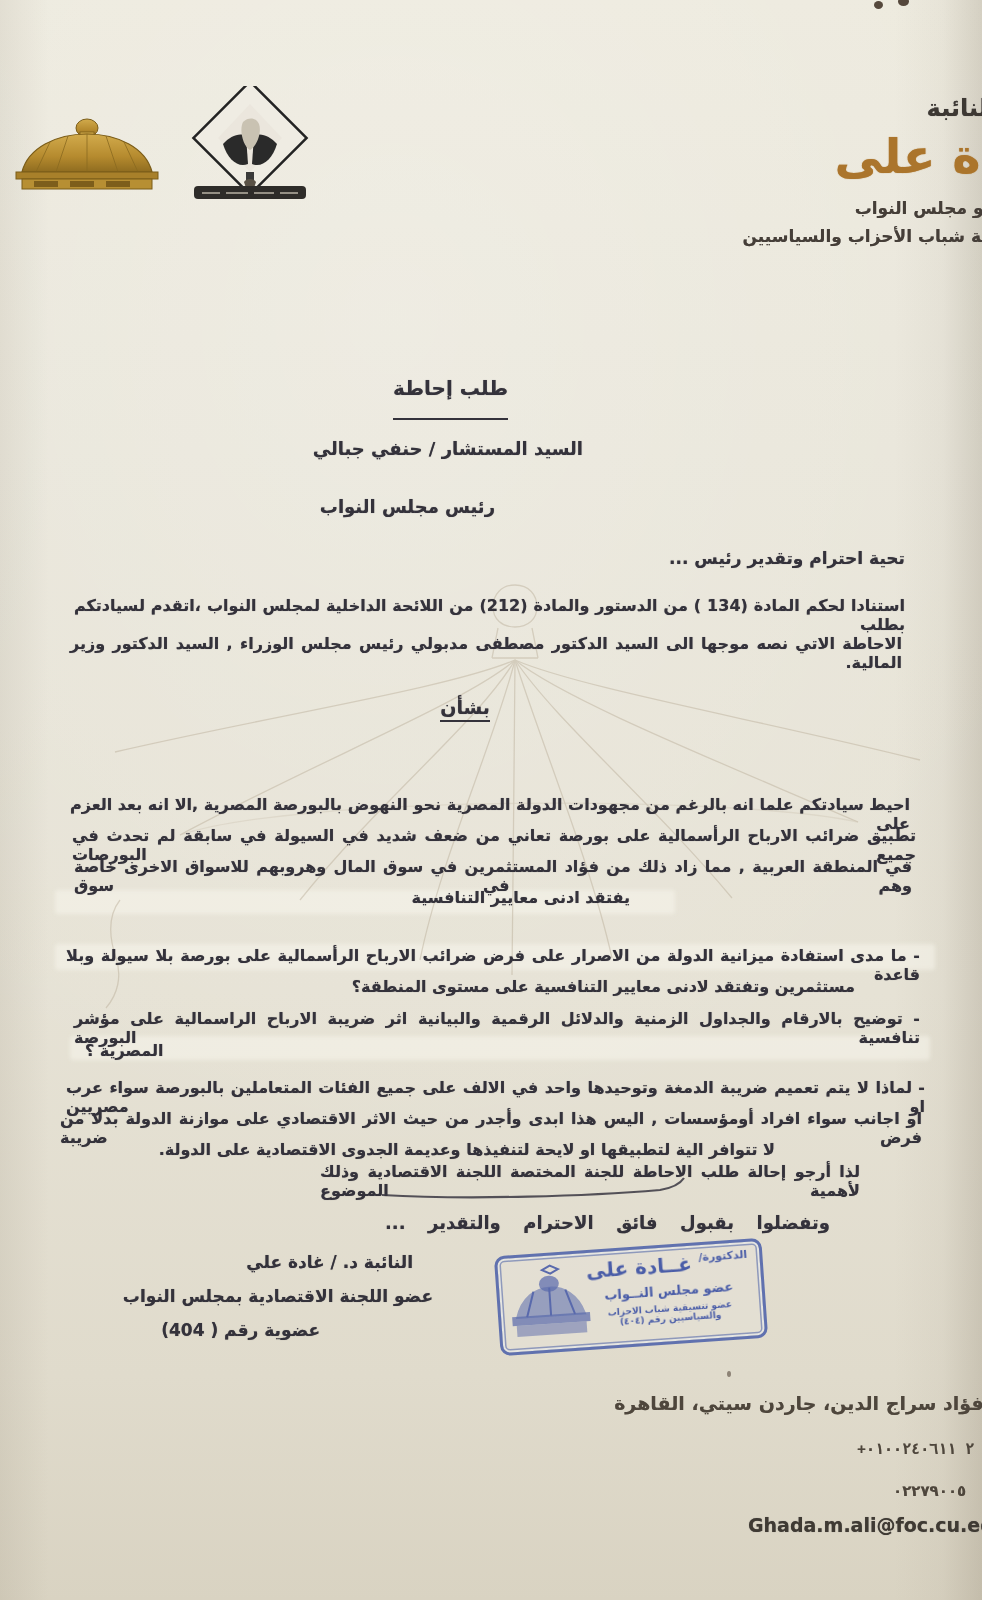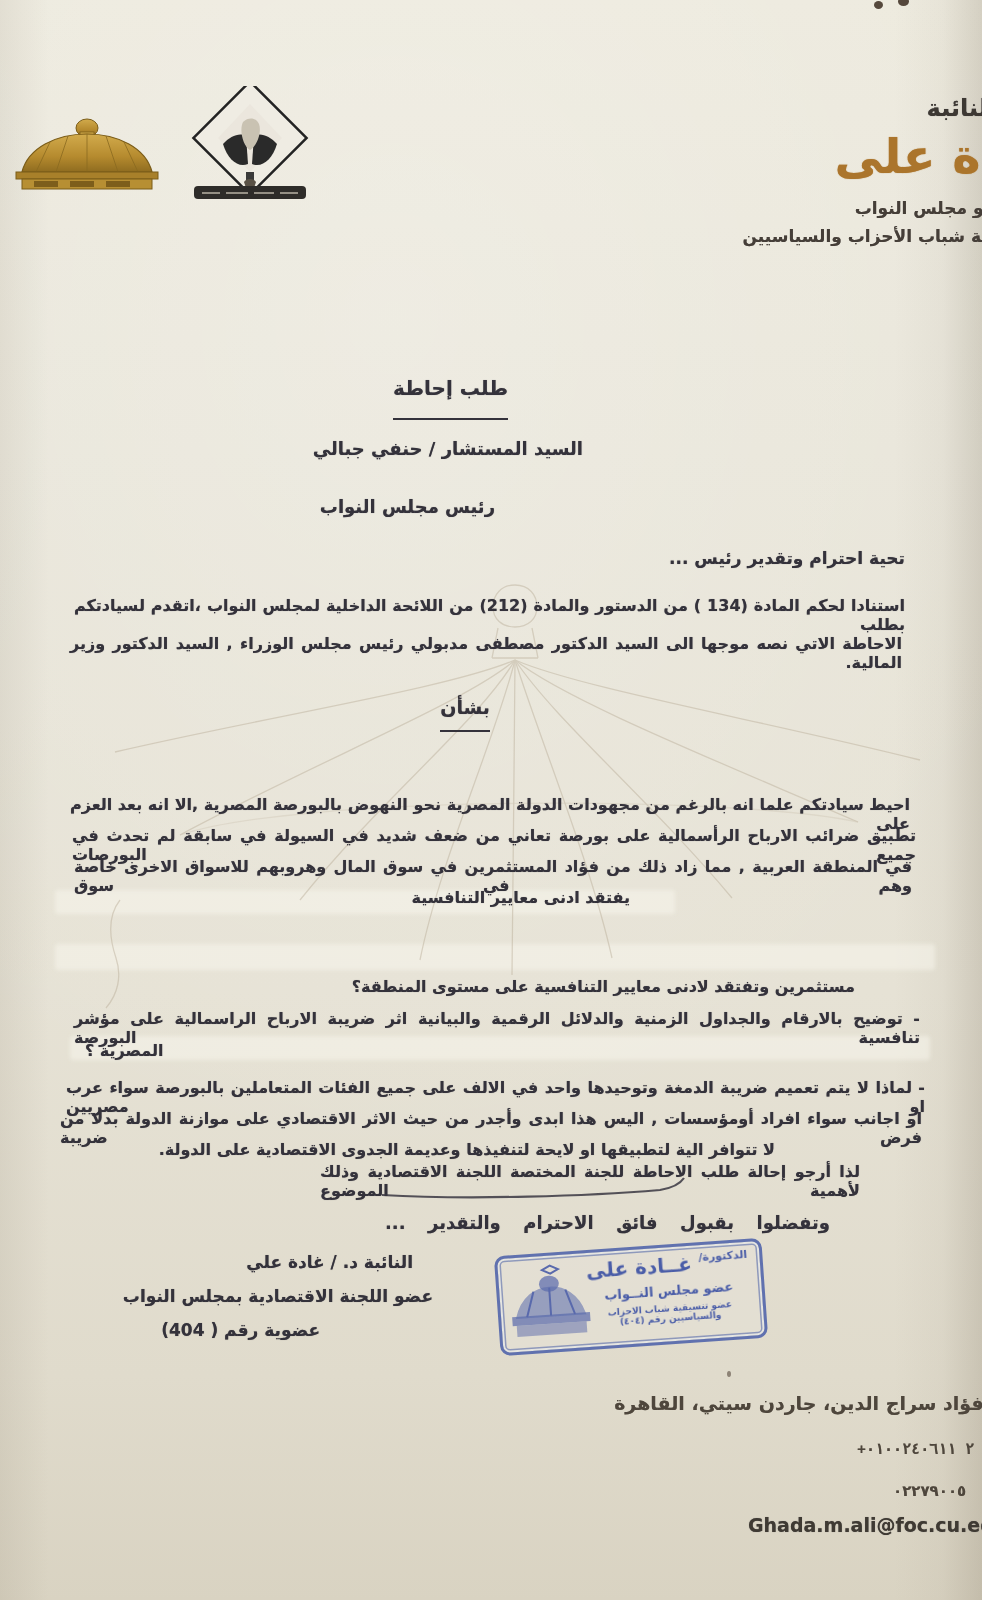--- a/index.html
+++ b/index.html
@@ -114,29 +114,30 @@
   <div class="ln" style="top:376px;right:474px;font-size:20px;border-bottom:2.5px solid #34323b;padding-bottom:18px;">طلب إحاطة</div>
 
   <div class="ln" style="top:438px;right:399px;font-size:18px;">السيد المستشار / حنفي جبالي</div>
   <div class="ln" style="top:496px;right:487px;font-size:18px;">رئيس مجلس النواب</div>
 
   <div class="ln" style="top:548px;right:77px;font-size:17px;">تحية احترام وتقدير رئيس ...</div>
 
   <div class="ln just" style="top:596px;right:77px;left:74px;">استنادا لحكم المادة (134 ) من الدستور والمادة (212) من اللائحة الداخلية لمجلس النواب ،اتقدم لسيادتكم بطلب</div>
   <div class="ln just" style="top:634px;right:80px;left:70px;">الاحاطة الاتي نصه موجها الى السيد الدكتور مصطفى مدبولي رئيس مجلس الوزراء , السيد الدكتور وزير المالية.</div>
 
-  <div class="ln" style="top:696px;right:492px;font-size:19px;border-bottom:2px solid #34323b;padding-bottom:12px;">بشأن</div>
+  <div class="ln" style="top:696px;right:492px;font-size:19px;border-bottom:2px solid #34323b;padding-bottom:2px;">بشأن</div>
 
 
   <div class="ln just" style="top:795px;right:72px;left:70px;">احيط سيادتكم علما انه بالرغم من مجهودات الدولة المصرية نحو النهوض بالبورصة المصرية ,الا انه بعد العزم على</div>
   <div class="ln just" style="top:826px;right:66px;left:72px;">تطبيق ضرائب الارباح الرأسمالية على بورصة تعاني من ضعف شديد في السيولة في سابقة لم تحدث في جميع البورصات</div>
   <div class="ln just" style="top:857px;right:70px;left:74px;">في المنطقة العربية , مما زاد ذلك من فؤاد المستثمرين في سوق المال وهروبهم للاسواق الاخرى خاصة وهم في سوق</div>
   <div class="ln" style="top:888px;right:352px;">يفتقد ادنى معايير التنافسية</div>
 
 
+  <div class="ln just" style="top:946px;right:62px;left:66px;">- ما مدى استفادة ميزانية الدولة من الاصرار على فرض ضرائب الارباح الرأسمالية على بورصة بلا سيولة وبلا قاعدة</div>
   <div class="ln" style="top:977px;right:127px;">مستثمرين وتفتقد لادنى معايير التنافسية على مستوى المنطقة؟</div>
 
   <div class="ln just" style="top:1009px;right:62px;left:74px;">- توضيح بالارقام والجداول الزمنية والدلائل الرقمية والبيانية اثر ضريبة الارباح الراسمالية على مؤشر تنافسية البورصة</div>
   <div class="ln" style="top:1041px;left:85px;right:auto;">المصرية ؟</div>
 
   <div class="ln just" style="top:1078px;right:57px;left:66px;">- لماذا لا يتم تعميم ضريبة الدمغة وتوحيدها واحد في الالف على جميع الفئات المتعاملين بالبورصة سواء عرب او مصريين</div>
   <div class="ln just" style="top:1109px;right:60px;left:60px;">او اجانب سواء افراد أومؤسسات , اليس هذا ابدى وأجدر من حيث الاثر الاقتصادي على موازنة الدولة بدلا من فرض ضريبة</div>
   <div class="ln" style="top:1140px;right:207px;margin-left:12px;">لا تتوافر الية لتطبيقها او لايحة لتنفيذها وعديمة الجدوى الاقتصادية على الدولة.</div>
 
   <div class="ln just" style="top:1162px;right:122px;left:320px;">لذا أرجو إحالة طلب الاحاطة للجنة المختصة اللجنة الاقتصادية وذلك لأهمية الموضوع</div>

